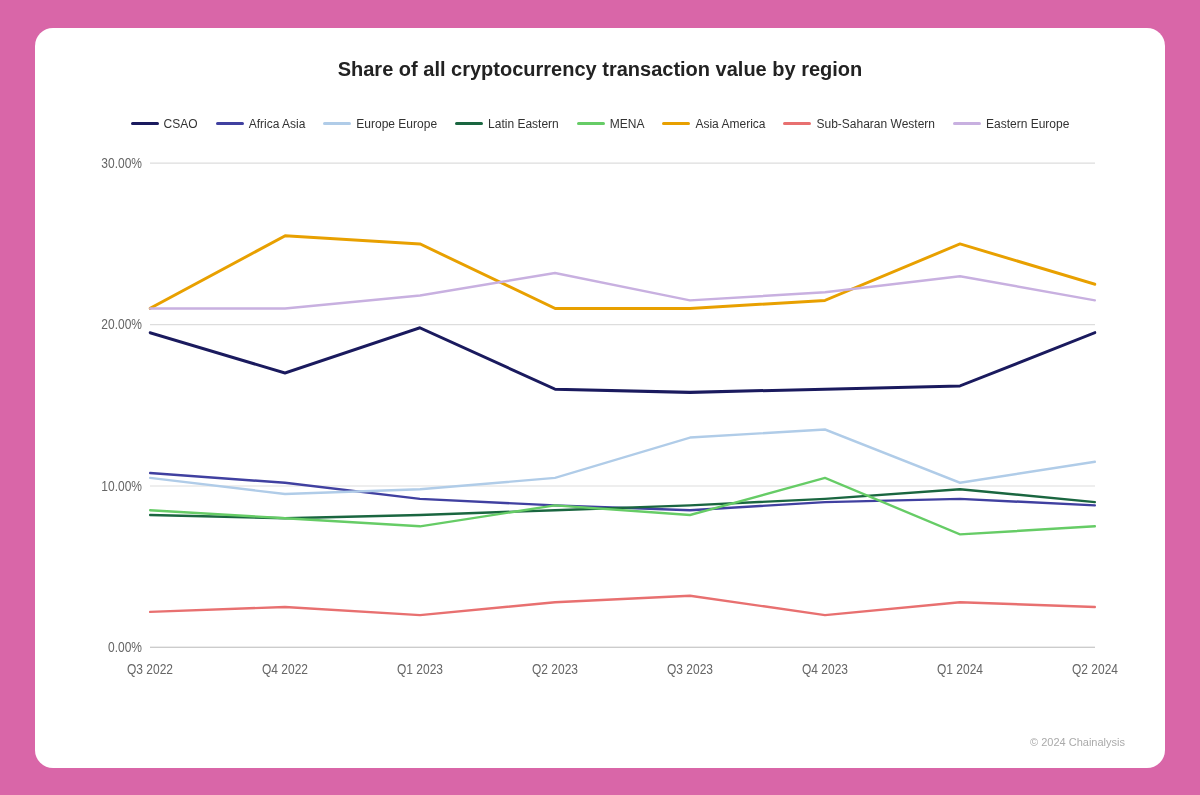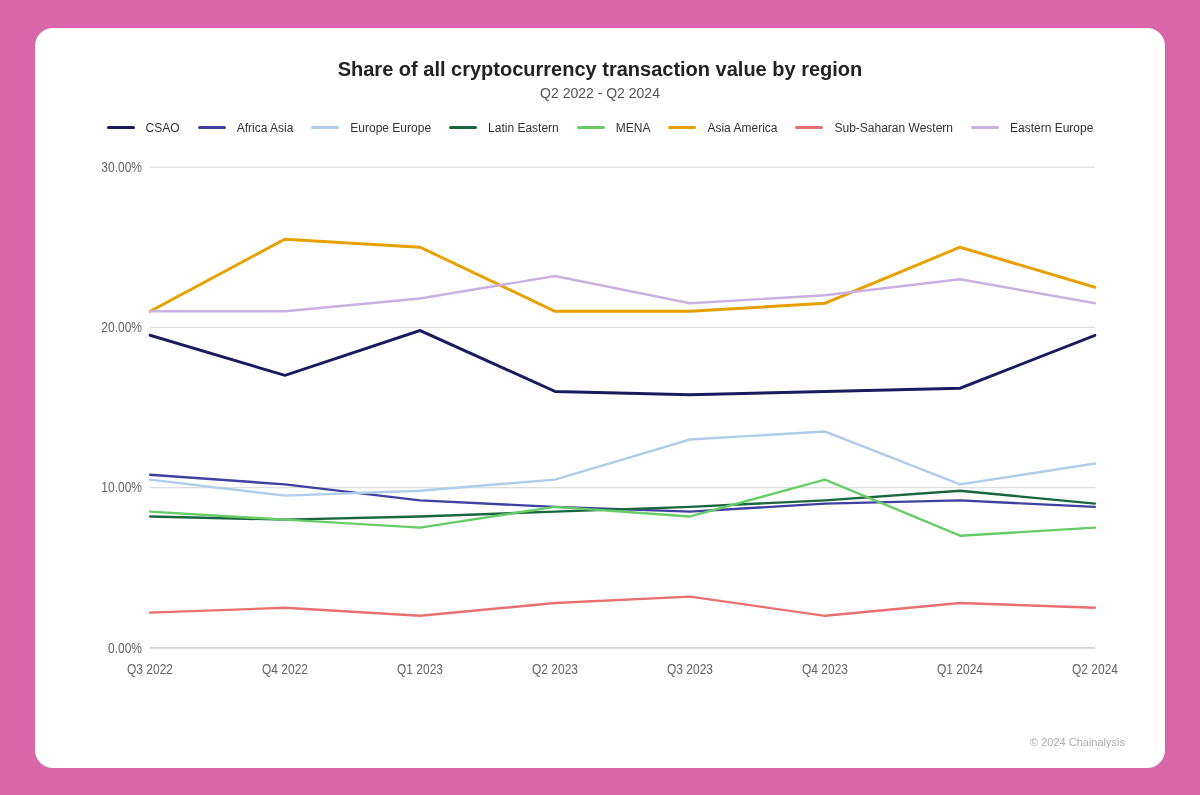--- a/index.html
+++ b/index.html
@@ -17,21 +17,21 @@
       border-radius: 18px;
       width: 1130px;
       height: 740px;
       padding: 30px 40px 20px 40px;
       display: flex;
       flex-direction: column;
       position: relative;
     }
     .title-area {
       text-align: center;
-      margin-bottom: 10px;
+      margin-bottom: 26px;
     }
     .chart-title {
       font-size: 20px;
       font-weight: 700;
       color: #222;
     }
     .chart-subtitle {
       font-size: 14px;
       color: #555;
       margin-top: 4px;
@@ -39,21 +39,21 @@
     .legend {
       display: flex;
       flex-wrap: wrap;
       justify-content: center;
       gap: 6px 18px;
       margin: 10px 0 8px 0;
     }
     .legend-item {
       display: flex;
       align-items: center;
-      gap: 11px;
+      gap: 5px;
       font-size: 12px;
       color: #333;
     }
     .legend-line {
       width: 28px;
       height: 2.5px;
       border-radius: 2px;
     }
     .chart-area {
       flex: 1;
@@ -69,21 +69,20 @@
       color: #aaa;
       margin-top: 16px;
     }
   </style>
 </head>
 <body>
 
 <div class="card">
   <div class="title-area">
     <div class="chart-title">Share of all cryptocurrency transaction value by region</div>
-    <div class="chart-subtitle">Q2 2022 - Q2 2024</div>
   </div>
 
   <div class="legend" id="legend-container">
       <div class="legend-item">
         <div class="legend-line" style="background:#1a1a5e"></div>
         <span>CSAO</span>
       </div>
       <div class="legend-item">
         <div class="legend-line" style="background:#4040a0"></div>
         <span>Africa Asia</span>

